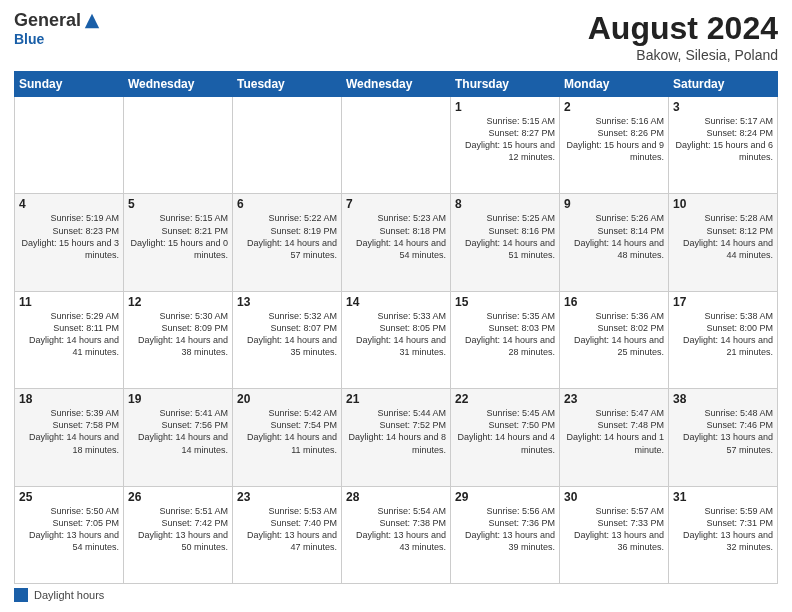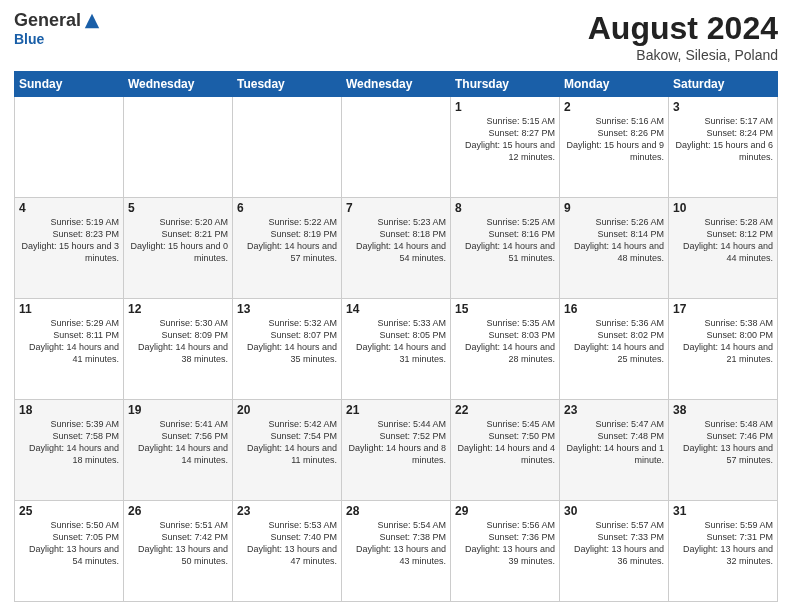--- a/index.html
+++ b/index.html
@@ -180,21 +180,21 @@
         <tr>
           <td>
             <span class="day-number">4</span>
             <div class="day-info">Sunrise: 5:19 AM
 Sunset: 8:23 PM
 Daylight: 15 hours
 and 3 minutes.</div>
           </td>
           <td>
             <span class="day-number">5</span>
-            <div class="day-info">Sunrise: 5:20 AM
+            <div class="day-info">Sunrise: 5:15 AM
 Sunset: 8:21 PM
 Daylight: 15 hours
 and 0 minutes.</div>
           </td>
           <td>
             <span class="day-number">6</span>
             <div class="day-info">Sunrise: 5:22 AM
 Sunset: 8:19 PM
 Daylight: 14 hours
 and 57 minutes.</div>
@@ -377,13 +377,17 @@
             <span class="day-number">31</span>
             <div class="day-info">Sunrise: 5:59 AM
 Sunset: 7:31 PM
 Daylight: 13 hours
 and 32 minutes.</div>
           </td>
         </tr>
       </tbody>
   </table>
 
+  <div class="footer">
+    <span class="footer-box"></span>
+    <span>Daylight hours</span>
+  </div>
 </div>
 
 </body></html>

